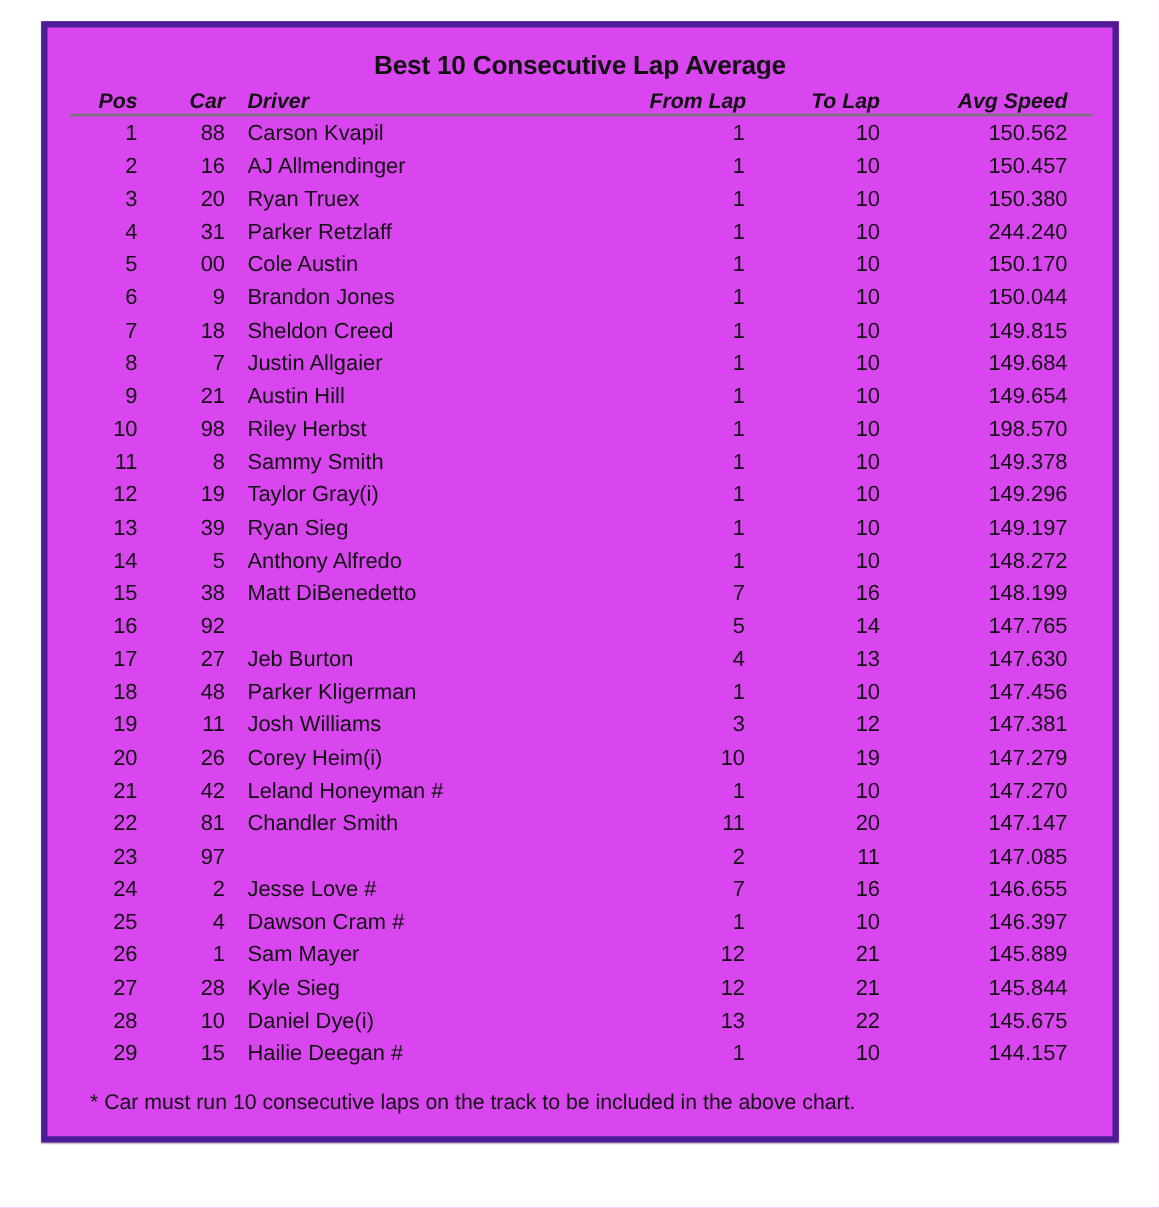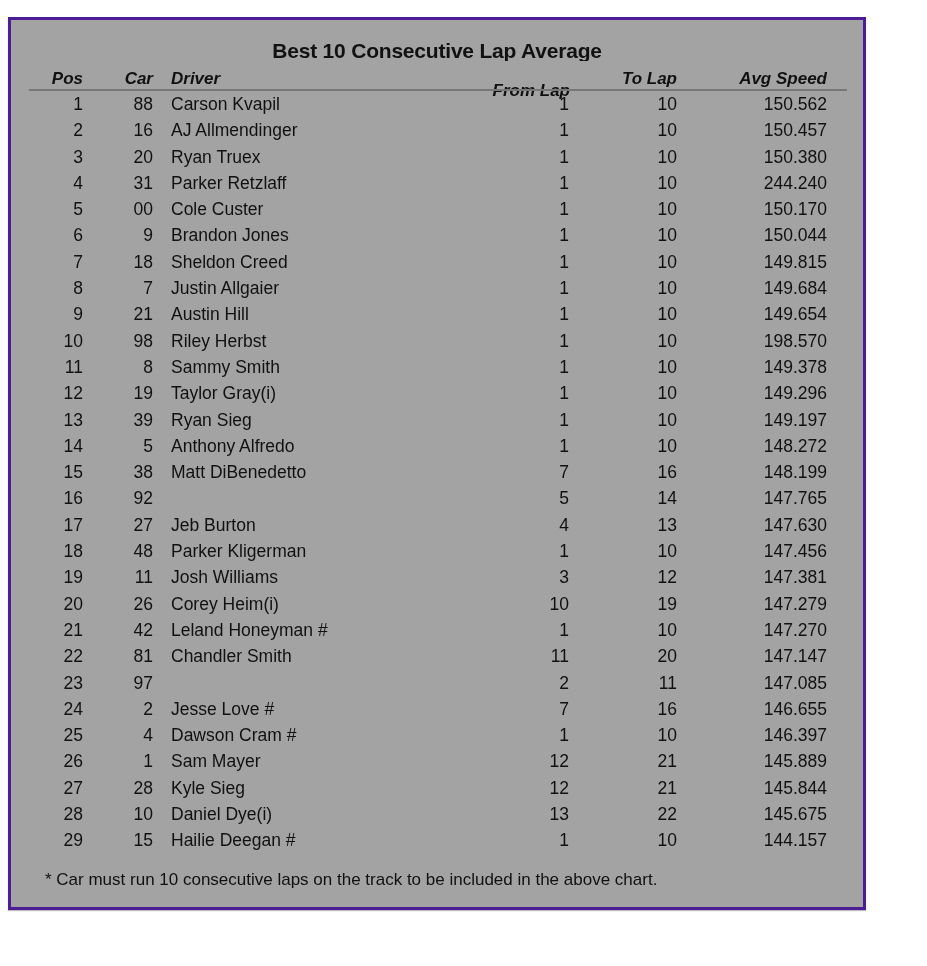--- a/index.html
+++ b/index.html
@@ -1,38 +1,38 @@
 <!DOCTYPE html>
 <html><head>
 <meta charset="utf-8">
 <style>
   html, body { margin: 0; padding: 0; background: #ffffff; }
   body { width: 927px; height: 966px; position: relative; overflow: hidden;
          font-family: "Liberation Sans", sans-serif; color: #111; }
-  .box { position: absolute; left: 8px; top: 17px; width: 852px; height: 887px;
-         border: 3px solid #4c1d95; box-shadow: 0 1px 1px #bbb; background: #a3a3a3; }
+  .box { position: absolute; left: 33px; top: 17px; width: 852px; height: 887px;
+         border: 5px solid #4c1d95; box-shadow: 0 1px 1px #bbb; background: #d946ef; }
   .title { position: absolute; left: 0; right: 0; top: 19px; text-align: center;
            font-family: "Liberation Sans", sans-serif; font-weight: bold; font-size: 21px;
            letter-spacing: -0.2px; line-height: 24px; height: 22px; overflow: hidden; }
   .hdr { position: absolute; left: 0; right: 0; top: 48px; height: 22px;
          font-weight: bold; font-size: 17px; line-height: 22px; font-style: italic; }
   .rule { position: absolute; left: 18px; width: 818px; top: 69px; height: 0;
           border-top: 2px solid #777; }
   .rows { position: absolute; left: 0; right: 0; top: 71px; }
   .row { position: relative; height: 26.3px; font-size: 17.5px; line-height: 26px; }
   .c { position: absolute; top: 0; white-space: nowrap; }
   .c-pos   { left: 30px; width: 42px; text-align: right; }
   .c-car   { left: 90px; width: 52px; text-align: right; }
   .c-drv   { left: 160px; text-align: left; }
   .c-from  { left: 470px; width: 88px; text-align: right; }
   .c-to    { left: 580px; width: 86px; text-align: right; }
   .c-spd   { left: 700px; width: 116px; text-align: right; }
   .hdr .c-pos { left: 30px; width: 42px; text-align: right; }
   .hdr .c-car { left: 100px; width: 42px; text-align: right; }
-  .hdr .c-from { left: 460px; width: 99px; margin-top: 12px; }
+  .hdr .c-from { left: 460px; width: 99px; }
   .hdr .c-to { left: 580px; width: 86px; }
   .hdr .c-spd { left: 690px; width: 126px; }
   .foot { position: absolute; left: 34px; top: 849px; font-size: 17px; line-height: 22px; }
 </style>
 </head>
 <body>
 
 <div class="box">
   <div class="title">Best 10 Consecutive Lap Average</div>
 
@@ -75,21 +75,21 @@
         <span class="c c-pos">4</span>
         <span class="c c-car">31</span>
         <span class="c c-drv">Parker Retzlaff</span>
         <span class="c c-from">1</span>
         <span class="c c-to">10</span>
         <span class="c c-spd">244.240</span>
       </div>
       <div class="row">
         <span class="c c-pos">5</span>
         <span class="c c-car">00</span>
-        <span class="c c-drv">Cole Custer</span>
+        <span class="c c-drv">Cole Austin</span>
         <span class="c c-from">1</span>
         <span class="c c-to">10</span>
         <span class="c c-spd">150.170</span>
       </div>
       <div class="row">
         <span class="c c-pos">6</span>
         <span class="c c-car">9</span>
         <span class="c c-drv">Brandon Jones</span>
         <span class="c c-from">1</span>
         <span class="c c-to">10</span>

